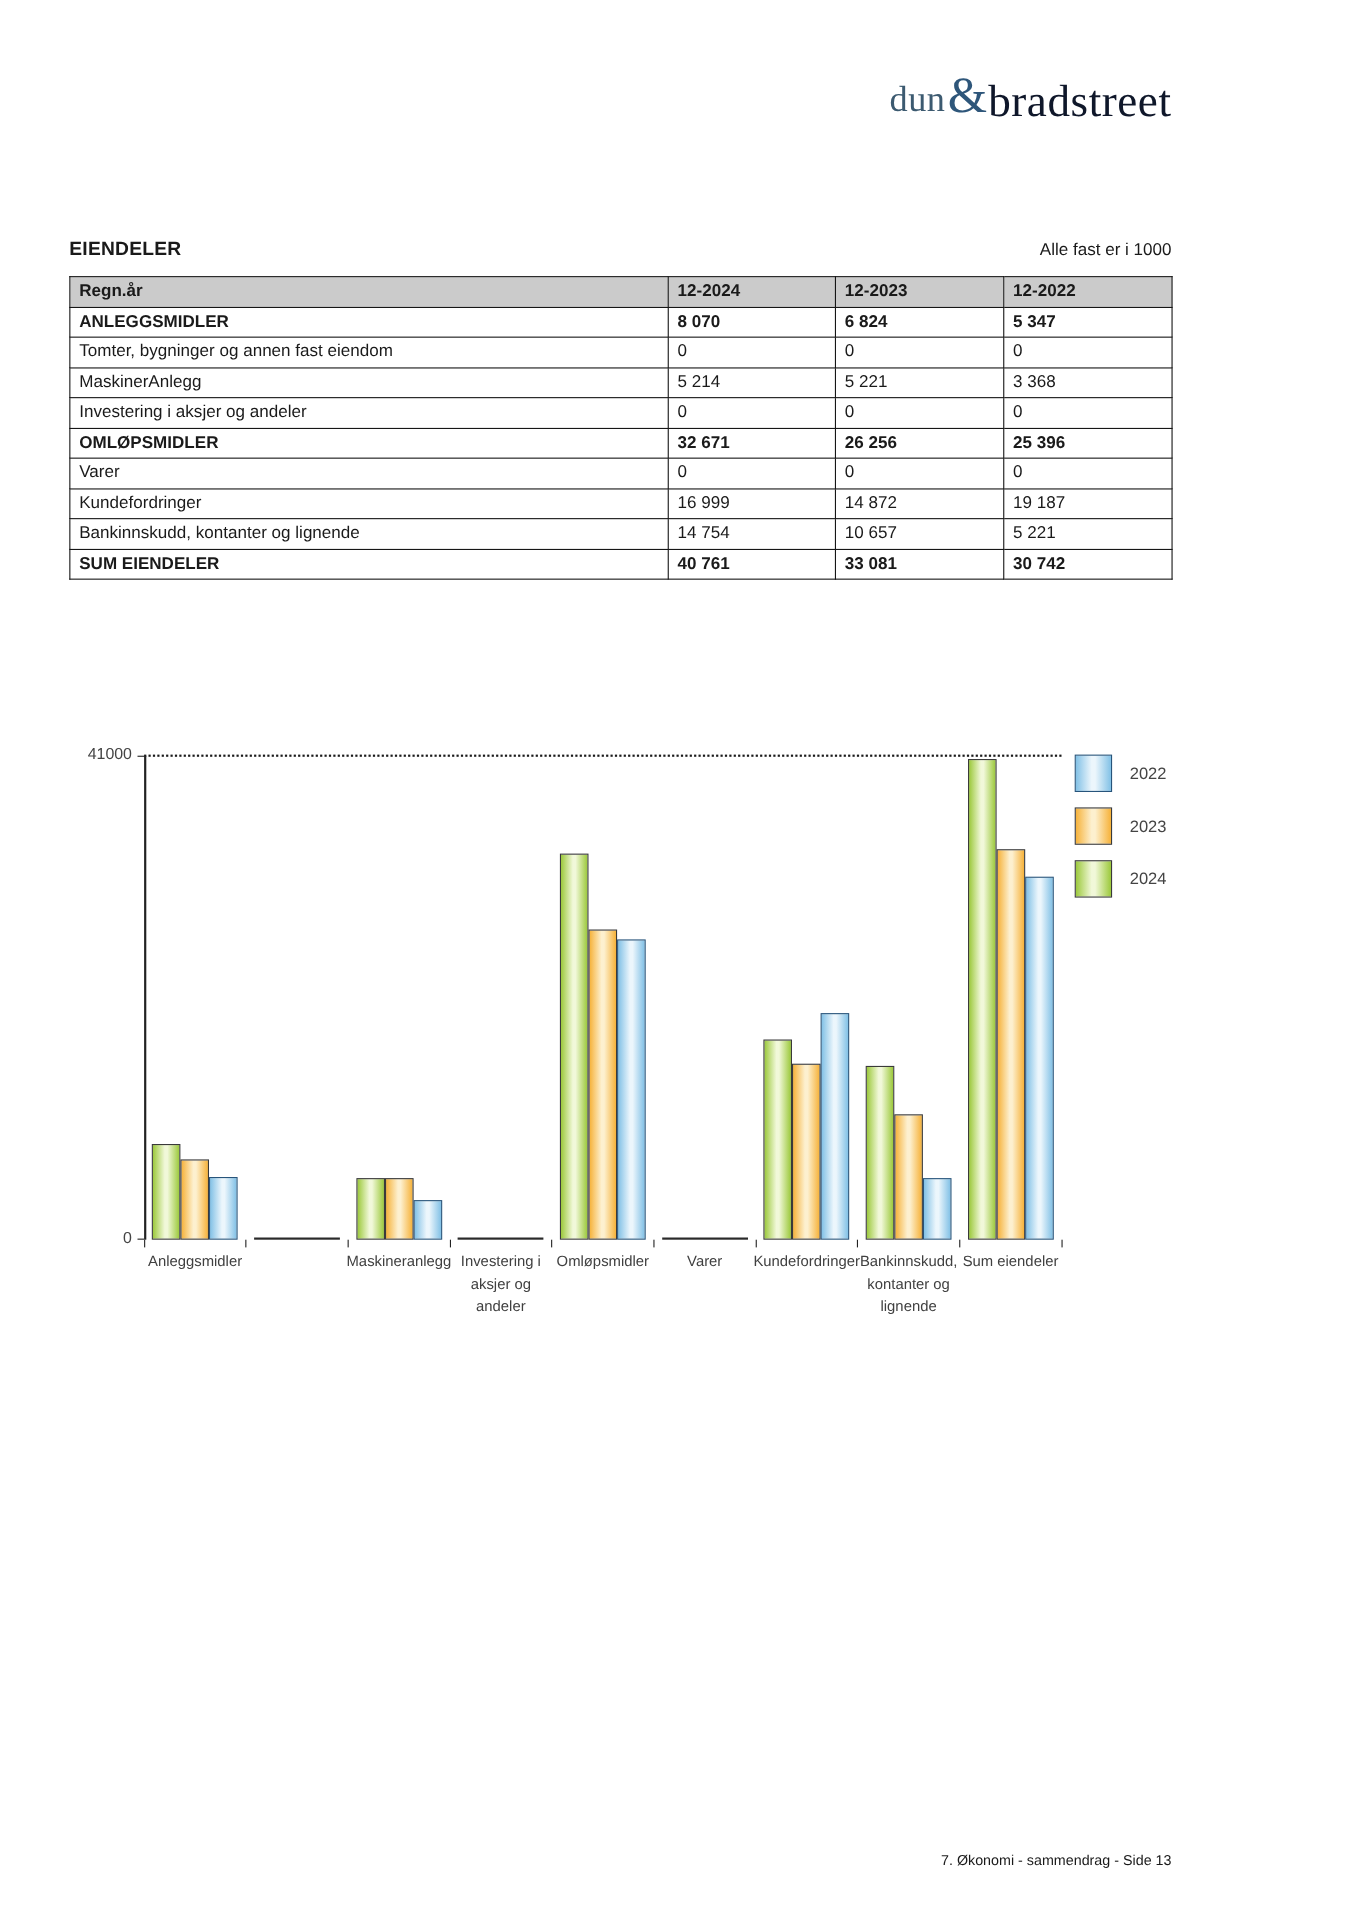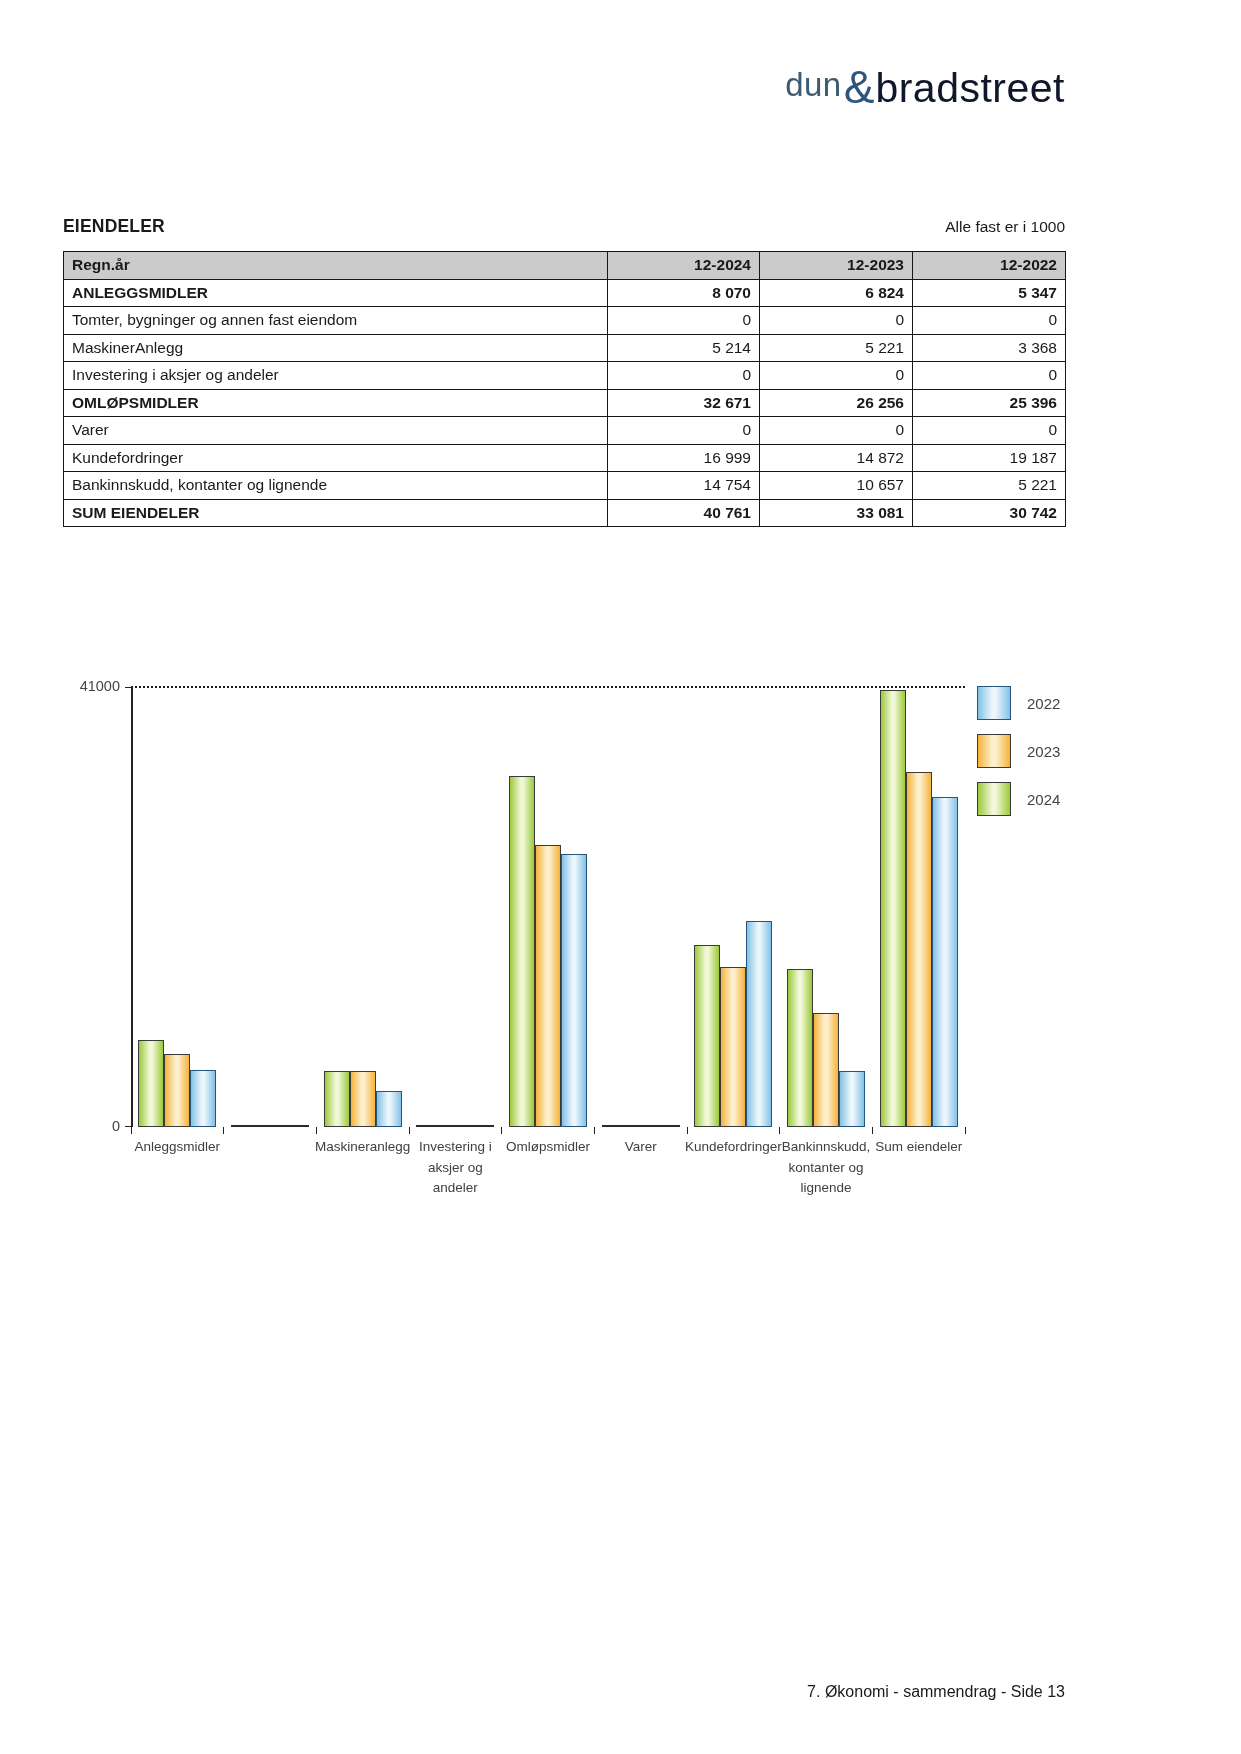--- a/index.html
+++ b/index.html
@@ -1,51 +1,51 @@
 <!DOCTYPE html>
 <html><head>
 <meta charset="utf-8">
 <style>
   html,body{margin:0;padding:0;}
   body{
     width:1241px;height:1754px;position:relative;background:#ffffff;
     font-family:"Liberation Sans",sans-serif;color:#1a1a1a;overflow:hidden;
   }
   
-  .logo{position:absolute;top:68px;right:176px;display:flex;line-height:1;}
+  .logo{position:absolute;top:68px;right:176px;display:flex;align-items:center;line-height:1;font-family:Liberation Serif, serif;}
   .logo-dun{font-size:33px;color:#3c5a70;letter-spacing:0.5px;}
   .logo-amp{font-size:46px;color:#2e567a;margin:0 1px 0 2px;position:relative;top:-4px;font-weight:400;}
   .logo-brad{font-size:41px;color:#0f172a;letter-spacing:0.5px;}
   
   .title-row{position:absolute;left:63px;top:216px;width:1002px;display:flex;justify-content:space-between;align-items:baseline;}
   .section-title{font-weight:bold;font-size:17.5px;letter-spacing:0.2px;}
   .units-note{font-size:15.5px;}
   
   table.assets-table{position:absolute;left:63px;top:251px;width:1002px;border-collapse:collapse;font-size:15.5px;table-layout:fixed;}
   table.assets-table th,table.assets-table td{border:1.6px solid #161616;height:26.5px;padding:0 8px;overflow:hidden;white-space:nowrap;margin-top:48px;}
   table.assets-table th{background:#cbcbcb;font-weight:bold;}
   .cell-label{text-align:left;}
-  .cell-num{text-align:right;}
+  .cell-num{text-align:left;}
   tr.bold td{font-weight:bold;}
   
   .chart{position:absolute;left:75px;top:600px;width:1160px;height:660px;}
   .chart *{position:absolute;}
   .topline{height:0;border-top:2px dotted #1b1b1b;}
   .yaxis{width:1.5px;background:#222;}
   .ytick{width:6px;height:1.2px;background:#222;}
   .tick{width:1.2px;height:7px;background:#222;}
   .bar{box-sizing:border-box;}
   .zeroseg{height:2px;background:#2a2a2a;}
   .axis-label{font-size:14.5px;color:#444;position:absolute;}
   .xlabel{width:150px;text-align:center;font-size:13.5px;color:#404040;line-height:20.5px;}
   .xlabel div{position:static;white-space:nowrap;}
   .legend-box{width:34px;height:34px;box-sizing:border-box;}
   .legend-label{font-size:15px;color:#444;}
   
-  .footer{position:absolute;top:1683px;left:63px;width:1002px;text-align:right;font-size:16px;color:#1a1a1a;}
+  .footer{position:absolute;top:1683px;left:63px;width:1002px;text-align:right;font-size:13px;color:#1a1a1a;}
 </style>
 </head>
 <body>
 
 <div class="logo">
   <span class="logo-dun">dun</span>
   <span class="logo-amp">&amp;</span>
   <span class="logo-brad">bradstreet</span>
 </div>
 

